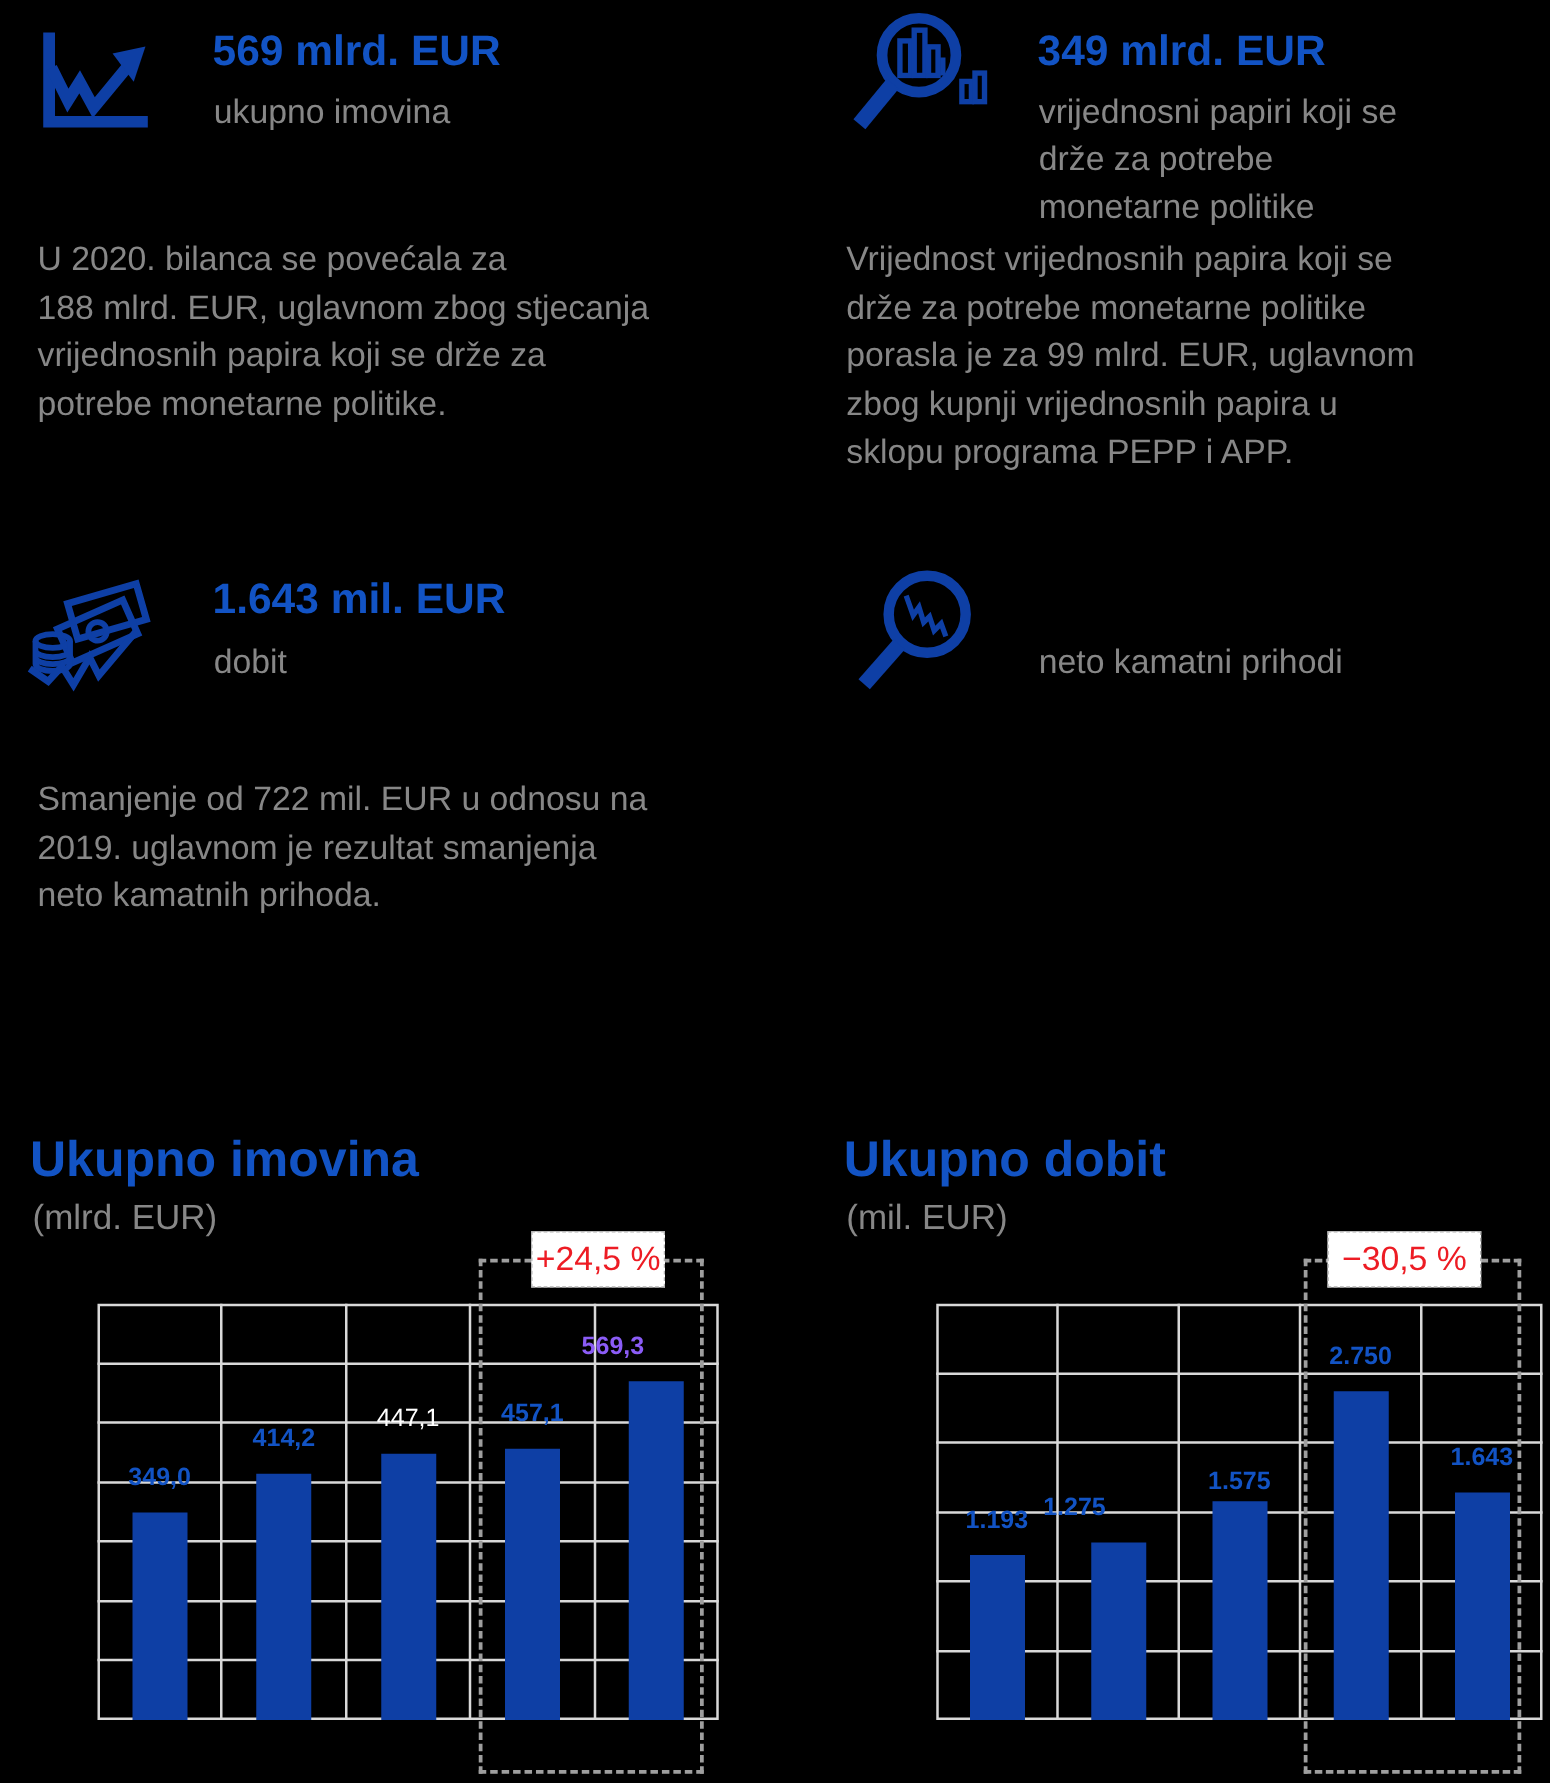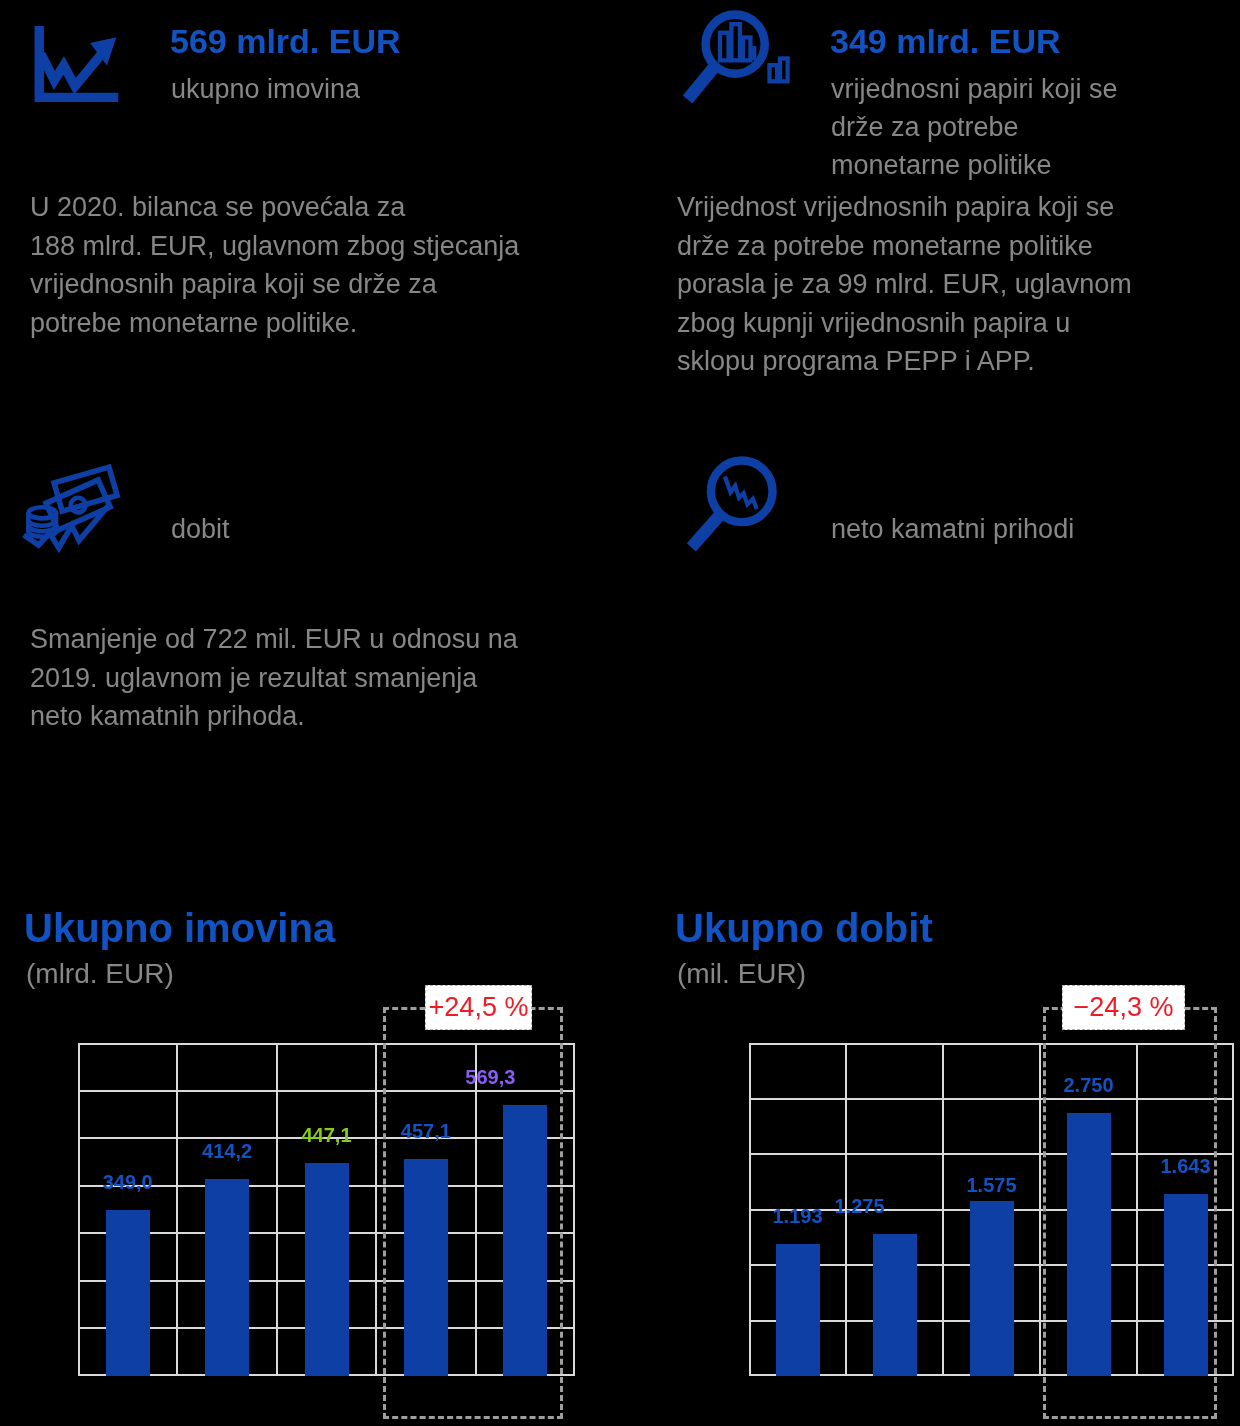--- a/index.html
+++ b/index.html
@@ -67,20 +67,21 @@
         <g transform="rotate(-24 62 58)">
             <rect x="32" y="42" width="62" height="32" stroke-width="6"></rect>
             <circle cx="63" cy="58" r="8" stroke-width="5"></circle>
           </g>
         <ellipse cx="24" cy="66" rx="15" ry="6" stroke-width="5"></ellipse>
         <path d="M9 66 v20 M39 66 v20 M9 74 a15 6 0 0 0 30 0 M9 80 a15 6 0 0 0 30 0 M9 86 a15 6 0 0 0 30 0" stroke-width="5"></path>
         <path d="M4 90 L20 101 L32 88 L42 104 L56 80 L64 96 L96 58" stroke-width="6"></path>
       </g>
     </svg>
   </span>
+  <div class="abs stat-value" style="left:170px;top:460px;">1.643 mil. EUR</div>
   <div class="abs stat-label" style="left:171px;top:510px;">dobit</div>
   <div class="abs para" style="left:30px;top:620px;">Smanjenje od 722 mil. EUR u odnosu na
 2019. uglavnom je rezultat smanjenja
 neto kamatnih prihoda.</div>
 
   <span class="icon abs" style="left:682px;top:452px;">
     <svg viewBox="0 0 120 110" width="112" height="103">
       <g fill="none" stroke="#0e3fa5">
         <circle cx="64" cy="42" r="33" stroke-width="9"></circle>
         <path d="M40 68 L10 102" stroke-width="13"></path>
@@ -106,21 +107,21 @@
       <div style="position: absolute; left: 78px; top: 1184.71px; width: 497px; height: 2px; background: rgb(217, 217, 217);"></div>
       <div style="position: absolute; left: 78px; top: 1232.29px; width: 497px; height: 2px; background: rgb(217, 217, 217);"></div>
       <div style="position: absolute; left: 78px; top: 1279.86px; width: 497px; height: 2px; background: rgb(217, 217, 217);"></div>
       <div style="position: absolute; left: 78px; top: 1327.43px; width: 497px; height: 2px; background: rgb(217, 217, 217);"></div>
       <div style="position: absolute; left: 383px; top: 1007px; width: 174px; height: 406px; border: 3px dashed rgb(158, 158, 158);"></div>
       <div style="position: absolute; left: 105.7px; top: 1210px; width: 44px; height: 166px; background: rgb(14, 63, 165);"></div>
       <div style="position: absolute; left: 67.7px; top: 1170px; width: 120px; text-align: center; color: rgb(18, 83, 196); font-size: 20px; font-weight: bold; line-height: 24px;">349,0</div>
       <div style="position: absolute; left: 205.1px; top: 1179px; width: 44px; height: 197px; background: rgb(14, 63, 165);"></div>
       <div style="position: absolute; left: 167.1px; top: 1139px; width: 120px; text-align: center; color: rgb(18, 83, 196); font-size: 20px; font-weight: bold; line-height: 24px;">414,2</div>
       <div style="position: absolute; left: 304.5px; top: 1163px; width: 44px; height: 213px; background: rgb(14, 63, 165);"></div>
-      <div style="position: absolute; left: 266.5px; top: 1123px; width: 120px; text-align: center; color: #84cc16; font-size: 20px; font-weight: bold; line-height: 24px;">447,1</div>
+      <div style="position: absolute; left: 266.5px; top: 1123px; width: 120px; text-align: center; color: #ffffff; font-size: 20px; font-weight: normal; line-height: 24px;">447,1</div>
       <div style="position: absolute; left: 403.9px; top: 1159px; width: 44px; height: 217px; background: rgb(14, 63, 165);"></div>
       <div style="position: absolute; left: 365.9px; top: 1119px; width: 120px; text-align: center; color: rgb(18, 83, 196); font-size: 20px; font-weight: bold; line-height: 24px;">457,1</div>
       <div style="position: absolute; left: 503.3px; top: 1105px; width: 44px; height: 271px; background: rgb(14, 63, 165);"></div>
       <div style="position: absolute; left: 465.3px; top: 1065px; width: 120px; text-align: left; color: #8b5cf6; font-size: 20px; font-weight: bold; line-height: 24px;">569,3</div>
       <div style="position: absolute; left: 425px; top: 985px; width: 105px; height: 43px; background: rgb(255, 255, 255); border: 1px dashed rgb(179, 179, 179); display: flex; align-items: center; justify-content: center;">
         <span style="color: rgb(237, 28, 36); font-size: 27px; font-weight: normal; white-space: nowrap;">+24,5 %</span>
       </div>
       <div style="position: absolute; left: 749px; top: 1043px; width: 481px; height: 329px; border: 2px solid rgb(217, 217, 217);"></div>
       <div style="position: absolute; left: 845px; top: 1043px; width: 2px; height: 333px; background: rgb(217, 217, 217);"></div>
       <div style="position: absolute; left: 942px; top: 1043px; width: 2px; height: 333px; background: rgb(217, 217, 217);"></div>
@@ -136,17 +137,17 @@
       <div style="position: absolute; left: 737.5px; top: 1204px; width: 120px; text-align: center; color: rgb(18, 83, 196); font-size: 20px; font-weight: bold; line-height: 24px;">1.193</div>
       <div style="position: absolute; left: 872.5px; top: 1234px; width: 44px; height: 142px; background: rgb(14, 63, 165);"></div>
       <div style="position: absolute; left: 834.5px; top: 1194px; width: 120px; text-align: left; color: rgb(18, 83, 196); font-size: 20px; font-weight: bold; line-height: 24px;">1.275</div>
       <div style="position: absolute; left: 969.5px; top: 1201px; width: 44px; height: 175px; background: rgb(14, 63, 165);"></div>
       <div style="position: absolute; left: 931.5px; top: 1161px; width: 120px; text-align: center; color: rgb(18, 83, 196); font-size: 20px; font-weight: bold; line-height: 24px; margin-top: 12px;">1.575</div>
       <div style="position: absolute; left: 1066.5px; top: 1113px; width: 44px; height: 263px; background: rgb(14, 63, 165);"></div>
       <div style="position: absolute; left: 1028.5px; top: 1073px; width: 120px; text-align: center; color: rgb(18, 83, 196); font-size: 20px; font-weight: bold; line-height: 24px;">2.750</div>
       <div style="position: absolute; left: 1163.5px; top: 1194px; width: 44px; height: 182px; background: rgb(14, 63, 165);"></div>
       <div style="position: absolute; left: 1125.5px; top: 1154px; width: 120px; text-align: center; color: rgb(18, 83, 196); font-size: 20px; font-weight: bold; line-height: 24px;">1.643</div>
       <div style="position: absolute; left: 1062px; top: 985px; width: 121px; height: 43px; background: rgb(255, 255, 255); border: 1px dashed rgb(179, 179, 179); display: flex; align-items: center; justify-content: center;">
-        <span style="color: rgb(237, 28, 36); font-size: 27px; font-weight: normal; white-space: nowrap;">−24,3 %</span>
+        <span style="color: rgb(237, 28, 36); font-size: 27px; font-weight: normal; white-space: nowrap;">−30,5 %</span>
       </div>
     </div>
 
 </div>
 
 </body></html>

